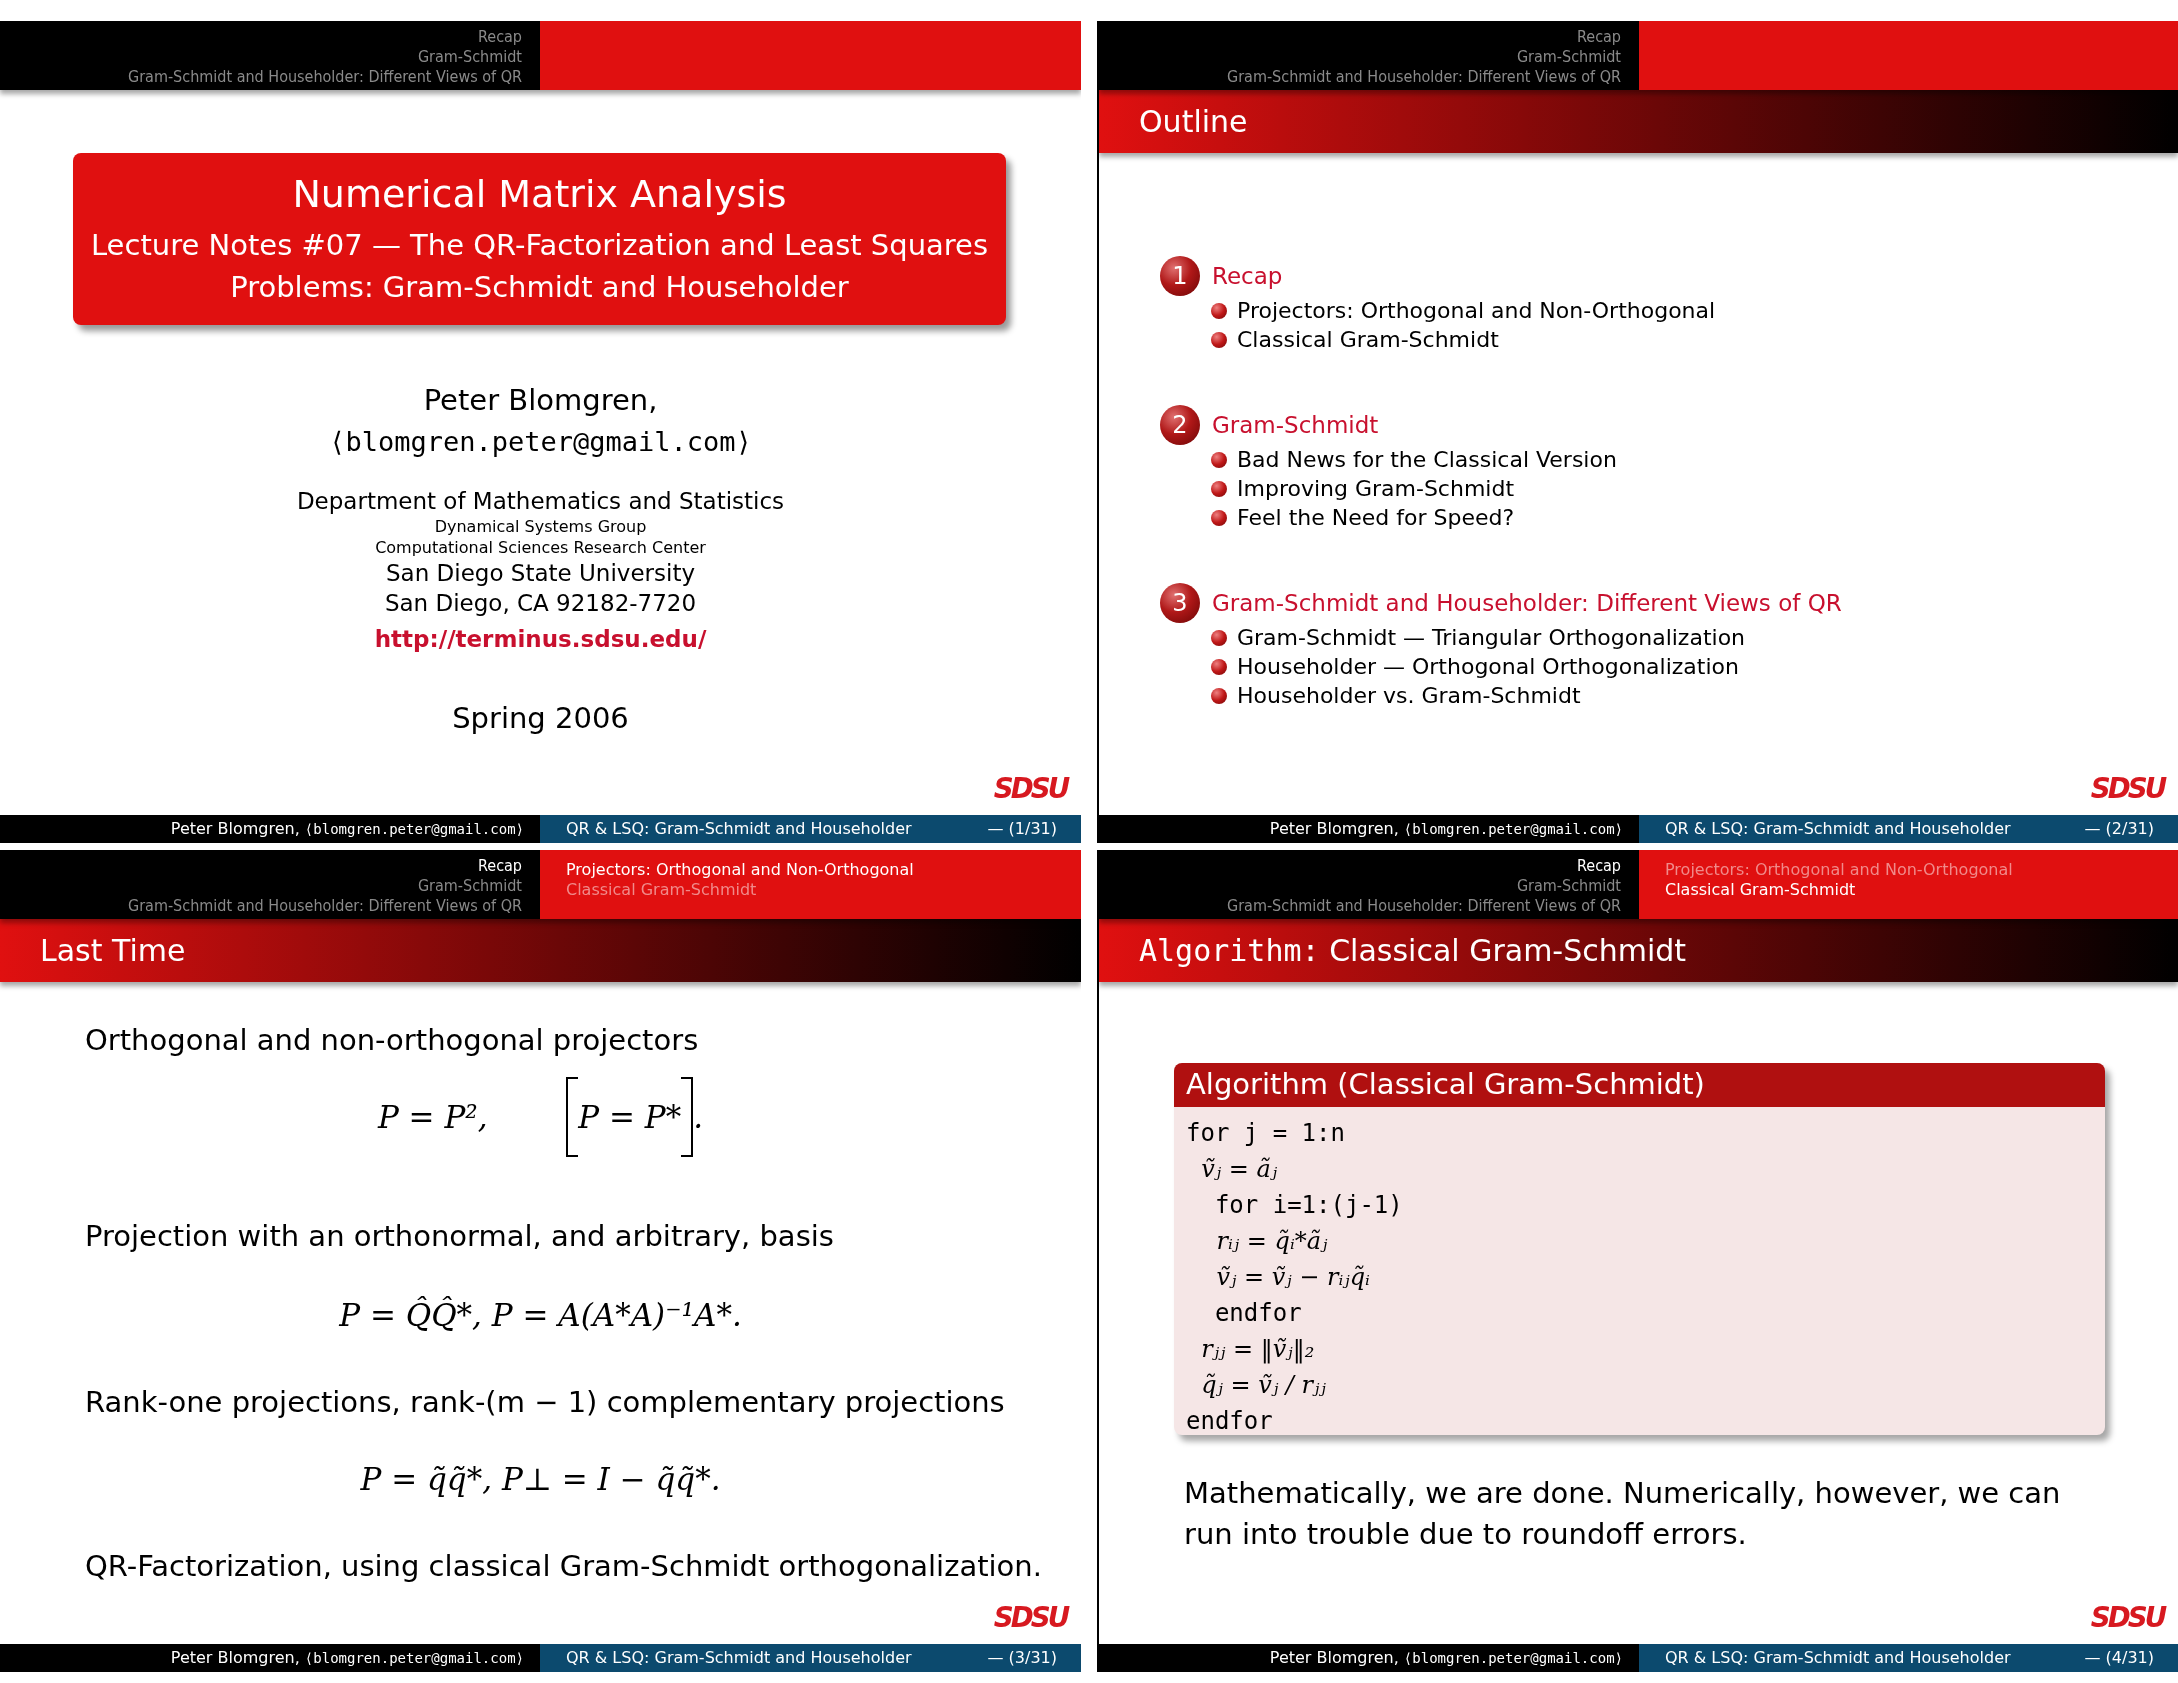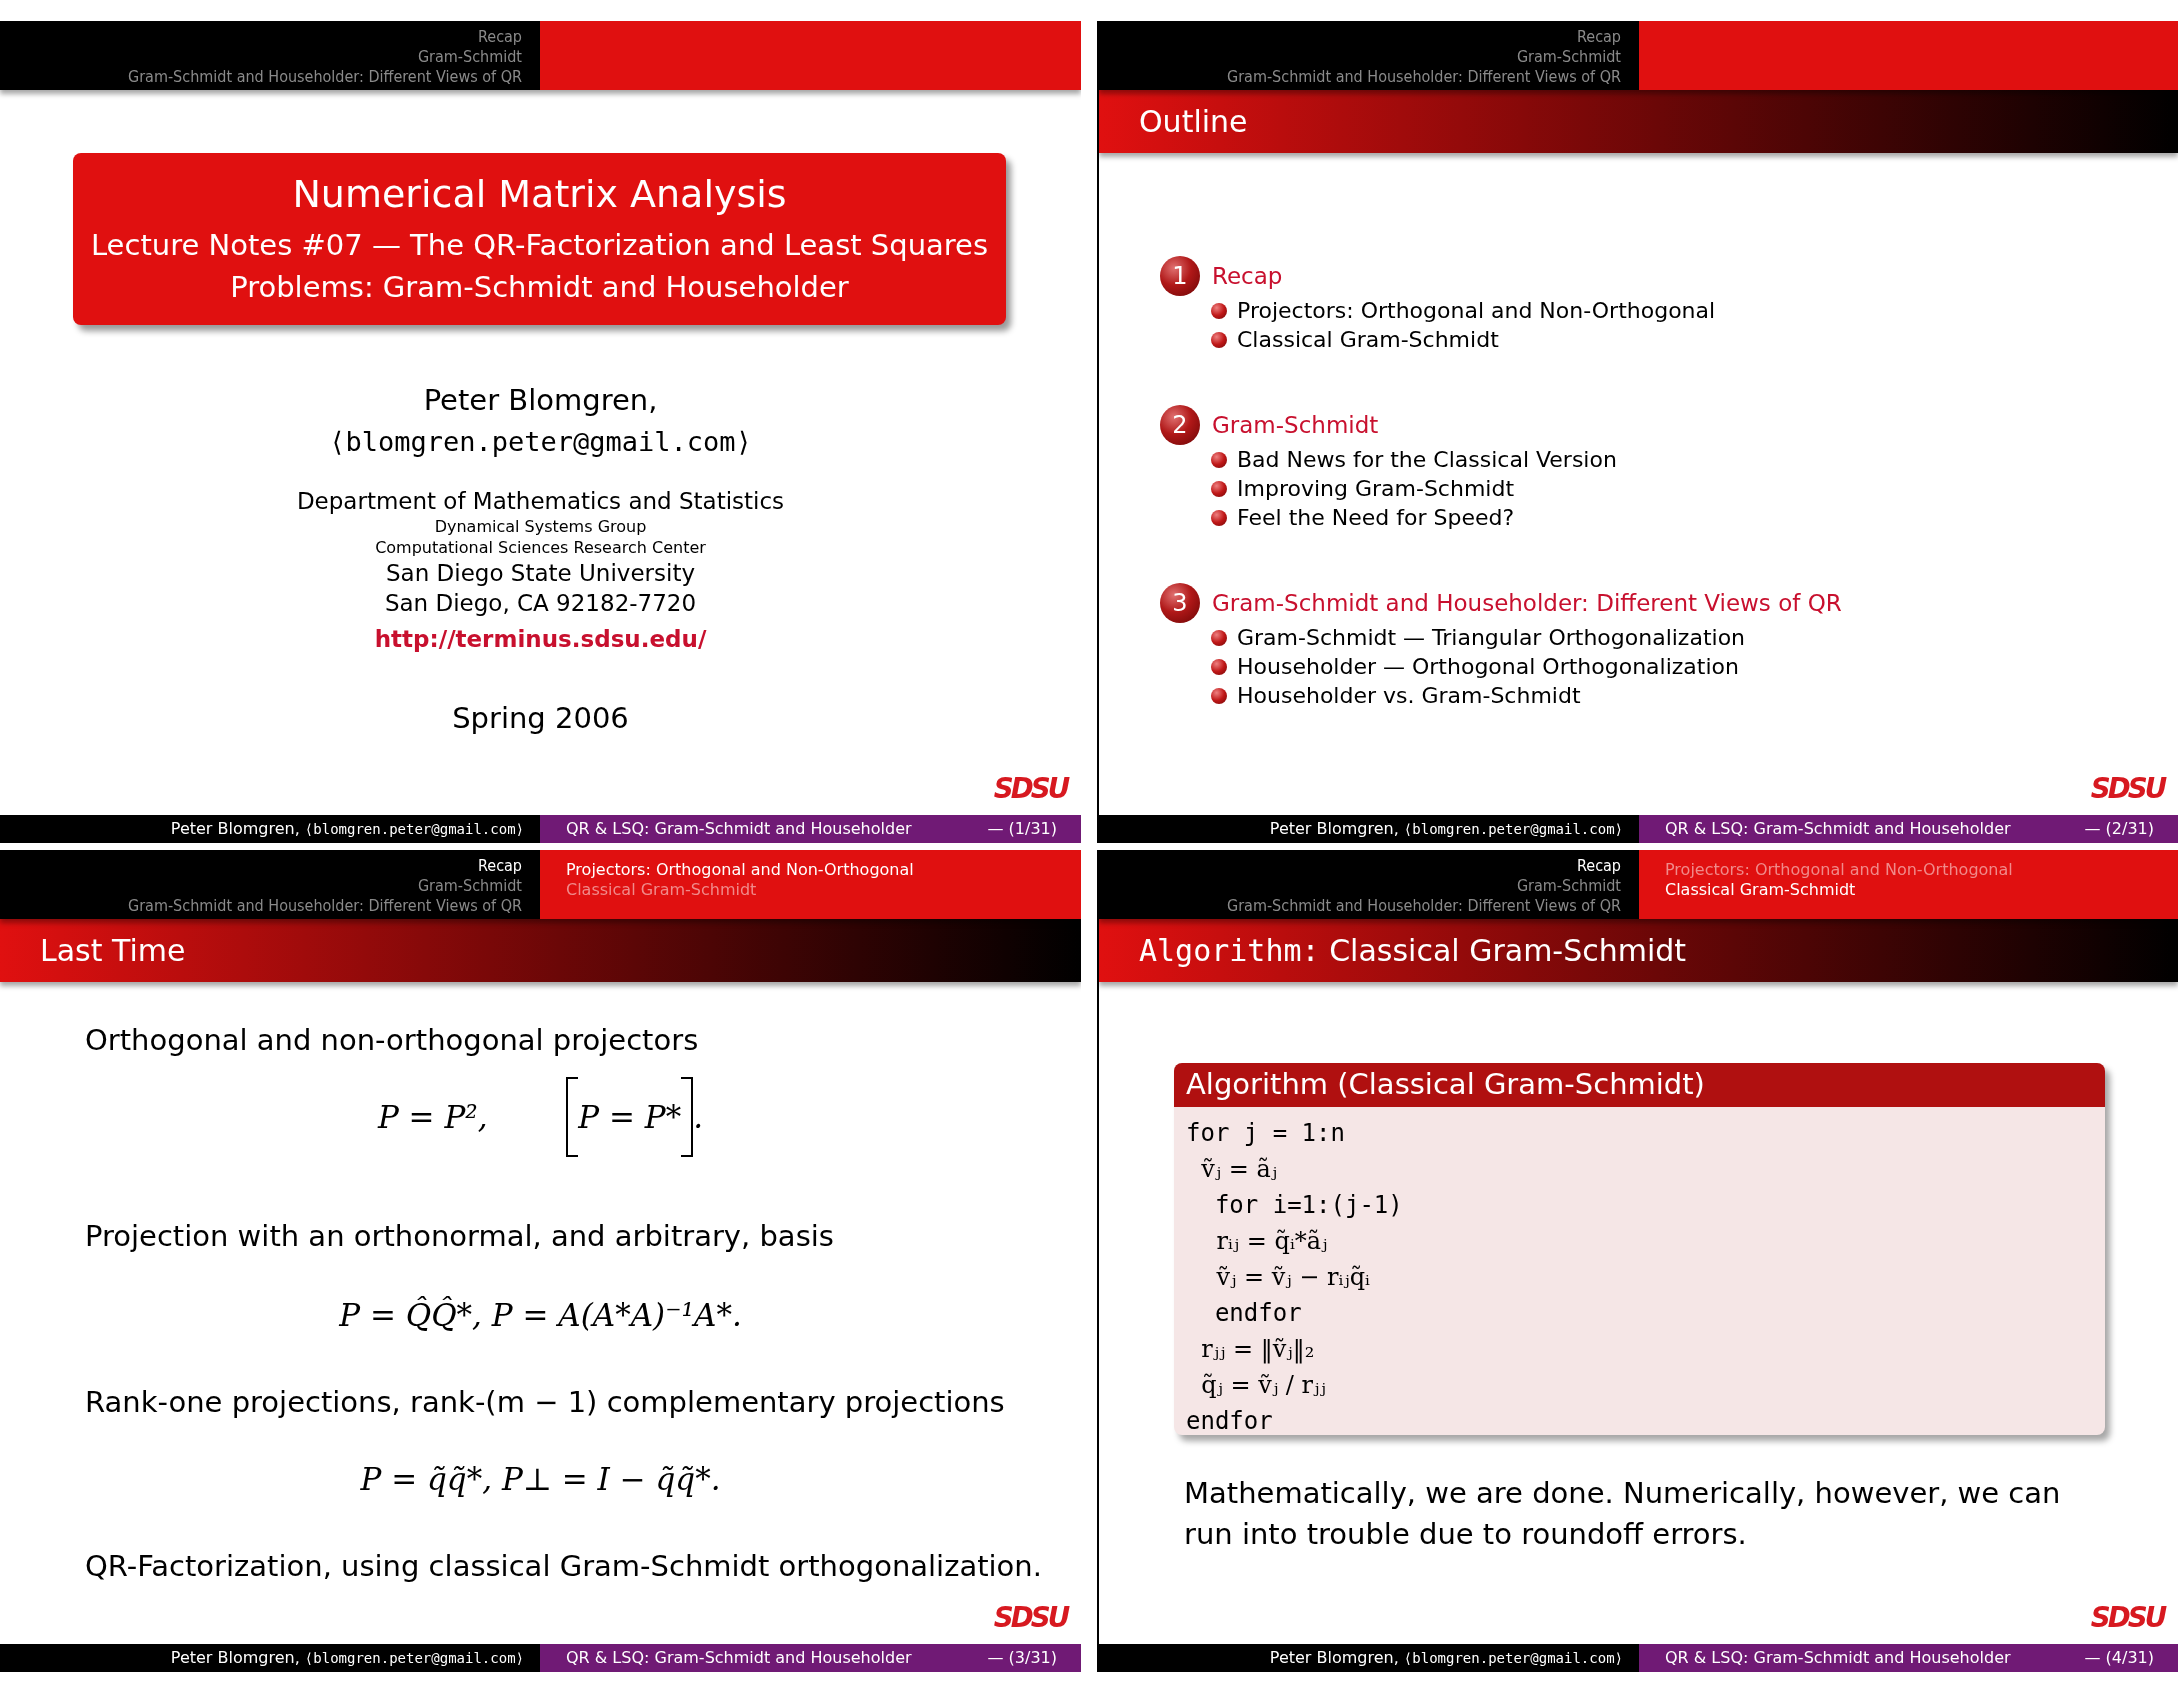--- a/index.html
+++ b/index.html
@@ -28,21 +28,21 @@
   .ftitle { position: absolute; left: 0; top: 69px; width: 100%; height: 63px;
             background: linear-gradient(to right, #e01010 0%, #7a0808 45%, #000 100%);
             color: #fff; font-size: 30px; padding: 14px 0 16px 40px;
             box-shadow: 0 4px 5px rgba(0,0,0,0.35); z-index: 1; }
   .ftitle .mono { font-family: "DejaVu Sans Mono", monospace; }
 
   
   .ftr { position: absolute; left: 0; bottom: 0; width: 100%; height: 28px; display: flex; font-size: 16px; line-height: 28px; }
   .ftr-left { width: 540px; background: #000; color: #fff; text-align: right; padding-right: 16px; }
   .ftr-left .mono { font-family: "DejaVu Sans Mono", monospace; font-size: 14px; }
-  .ftr-right { flex: 1; background: #701a75; color: #fff; display: flex; justify-content: space-between; padding: 0 24px 0 26px; }
+  .ftr-right { flex: 1; background: #0c4a6e; color: #fff; display: flex; justify-content: space-between; padding: 0 24px 0 26px; }
 
   
   .logo { position: absolute; right: 8px; bottom: 40px; width: 85px; height: 30px; }
 
   
   .titlebox { position: absolute; left: 73px; top: 132px; width: 933px; height: 172px; background: #e01010;
               border-radius: 8px; color: #fff; text-align: center; box-shadow: 5px 6px 6px rgba(0,0,0,0.4); }
   .titlebox .t1 { font-size: 38px; margin-top: 19px; }
   .titlebox .t2 { font-size: 29px; line-height: 42px; margin-top: 8px; }
   .s1 .center { position: absolute; left: 0; width: 100%; text-align: center; }
@@ -73,21 +73,21 @@
   .bracket::before { left: -2px; border-right: none; }
   .bracket::after { right: -2px; border-left: none; }
 
   
   .algo { position: absolute; left: 75px; top: 213px; width: 931px; height: 372px; border-radius: 8px; overflow: hidden;
           background: #f5e6e6; box-shadow: 5px 6px 6px rgba(0,0,0,0.35); }
   .algo-head { height: 44px; background: #b01010; color: #fff; font-size: 29px; padding: 4px 0 0 12px; }
   .algo-body { padding: 8px 0 0 12px; font-size: 24px; line-height: 36px; }
   .algo-body .line { white-space: pre; }
   .algo-body .mono { font-family: "DejaVu Sans Mono", monospace; }
-  .algo-body .math { font-family: "DejaVu Serif", serif; }
+  .algo-body .math { font-family: "DejaVu Serif", serif; font-style: italic; }
   .s4 .para { position: absolute; left: 85px; top: 623px; width: 931px; font-size: 29px; line-height: 41px; }
 </style>
 </head>
 <body>
 
 <div class="slide s1">
   <div class="hdr">
     <div class="hdr-left">
       <div class="nav-dim">Recap</div>
       <div class="nav-dim">Gram-Schmidt</div>

